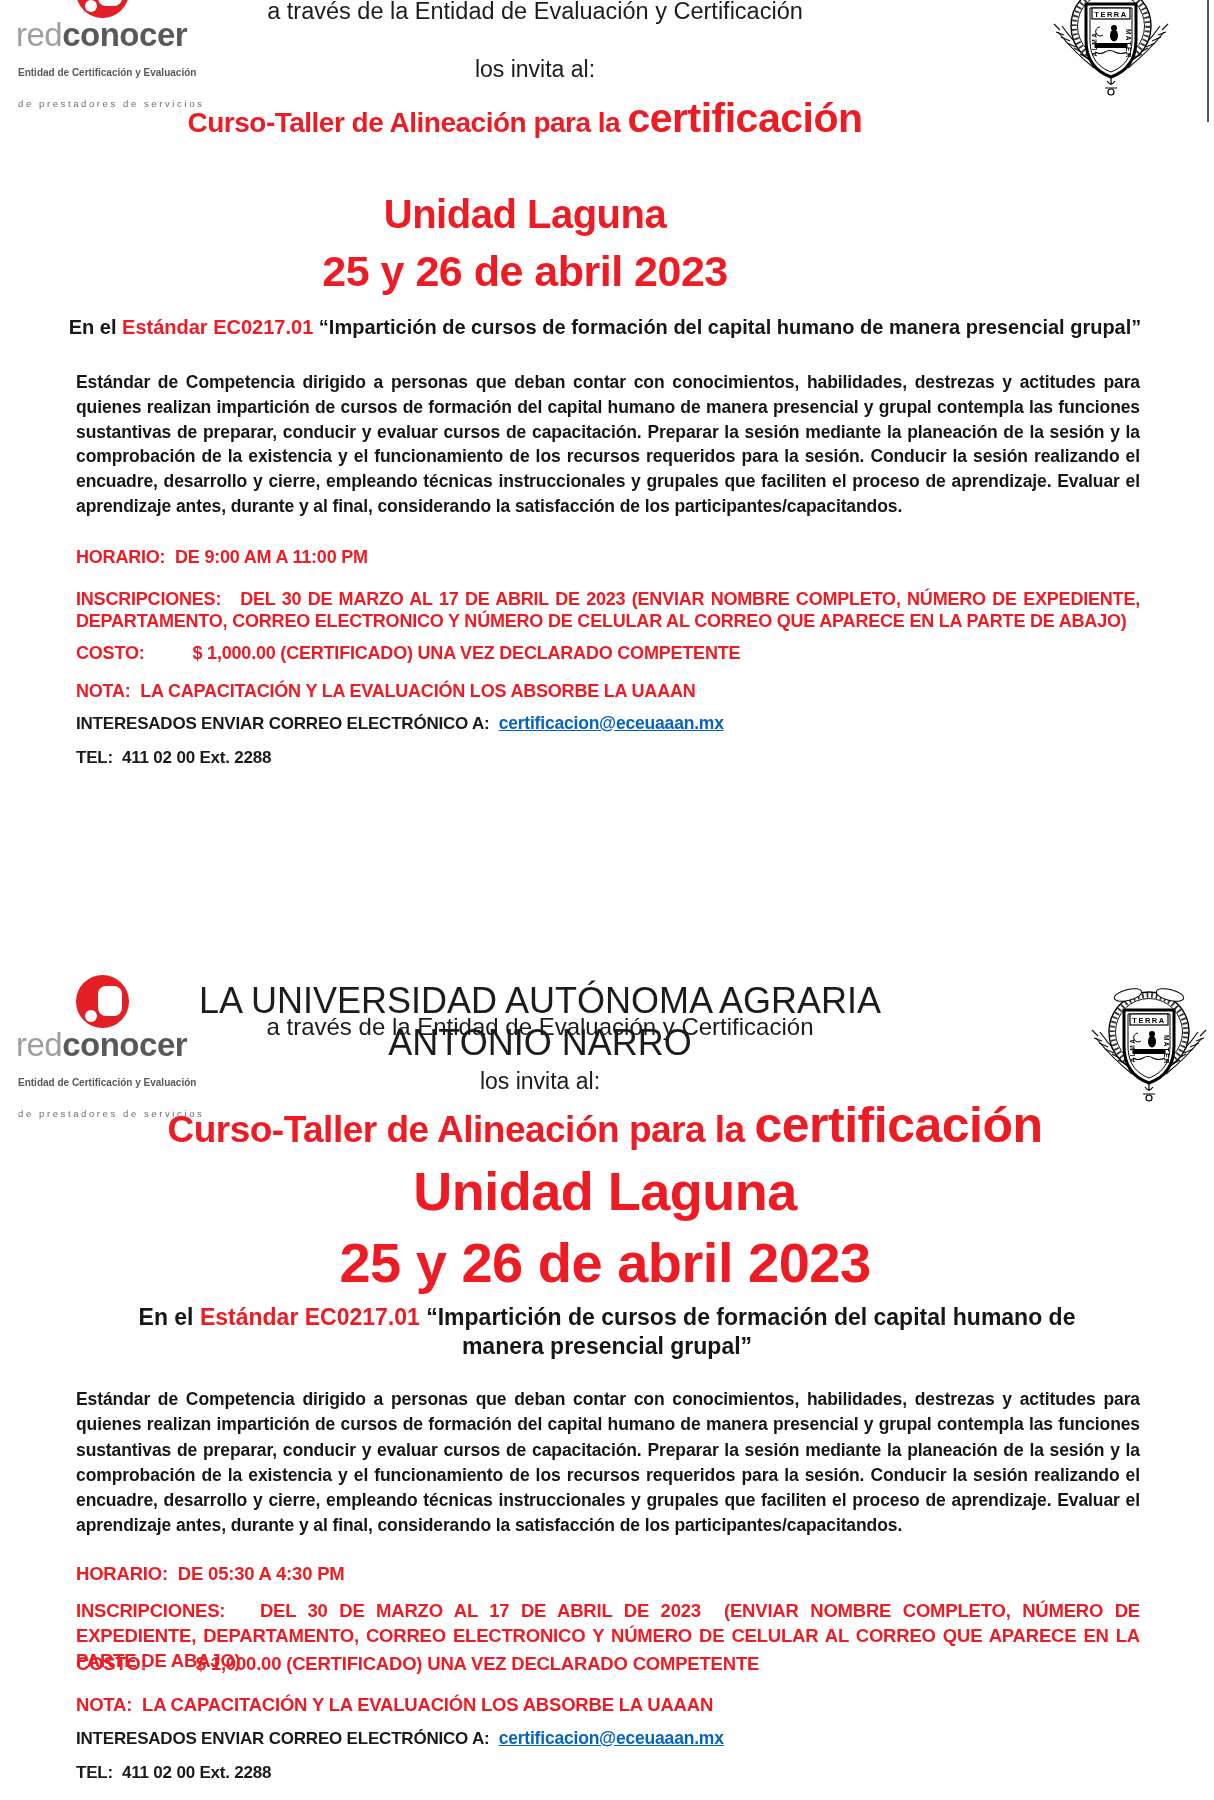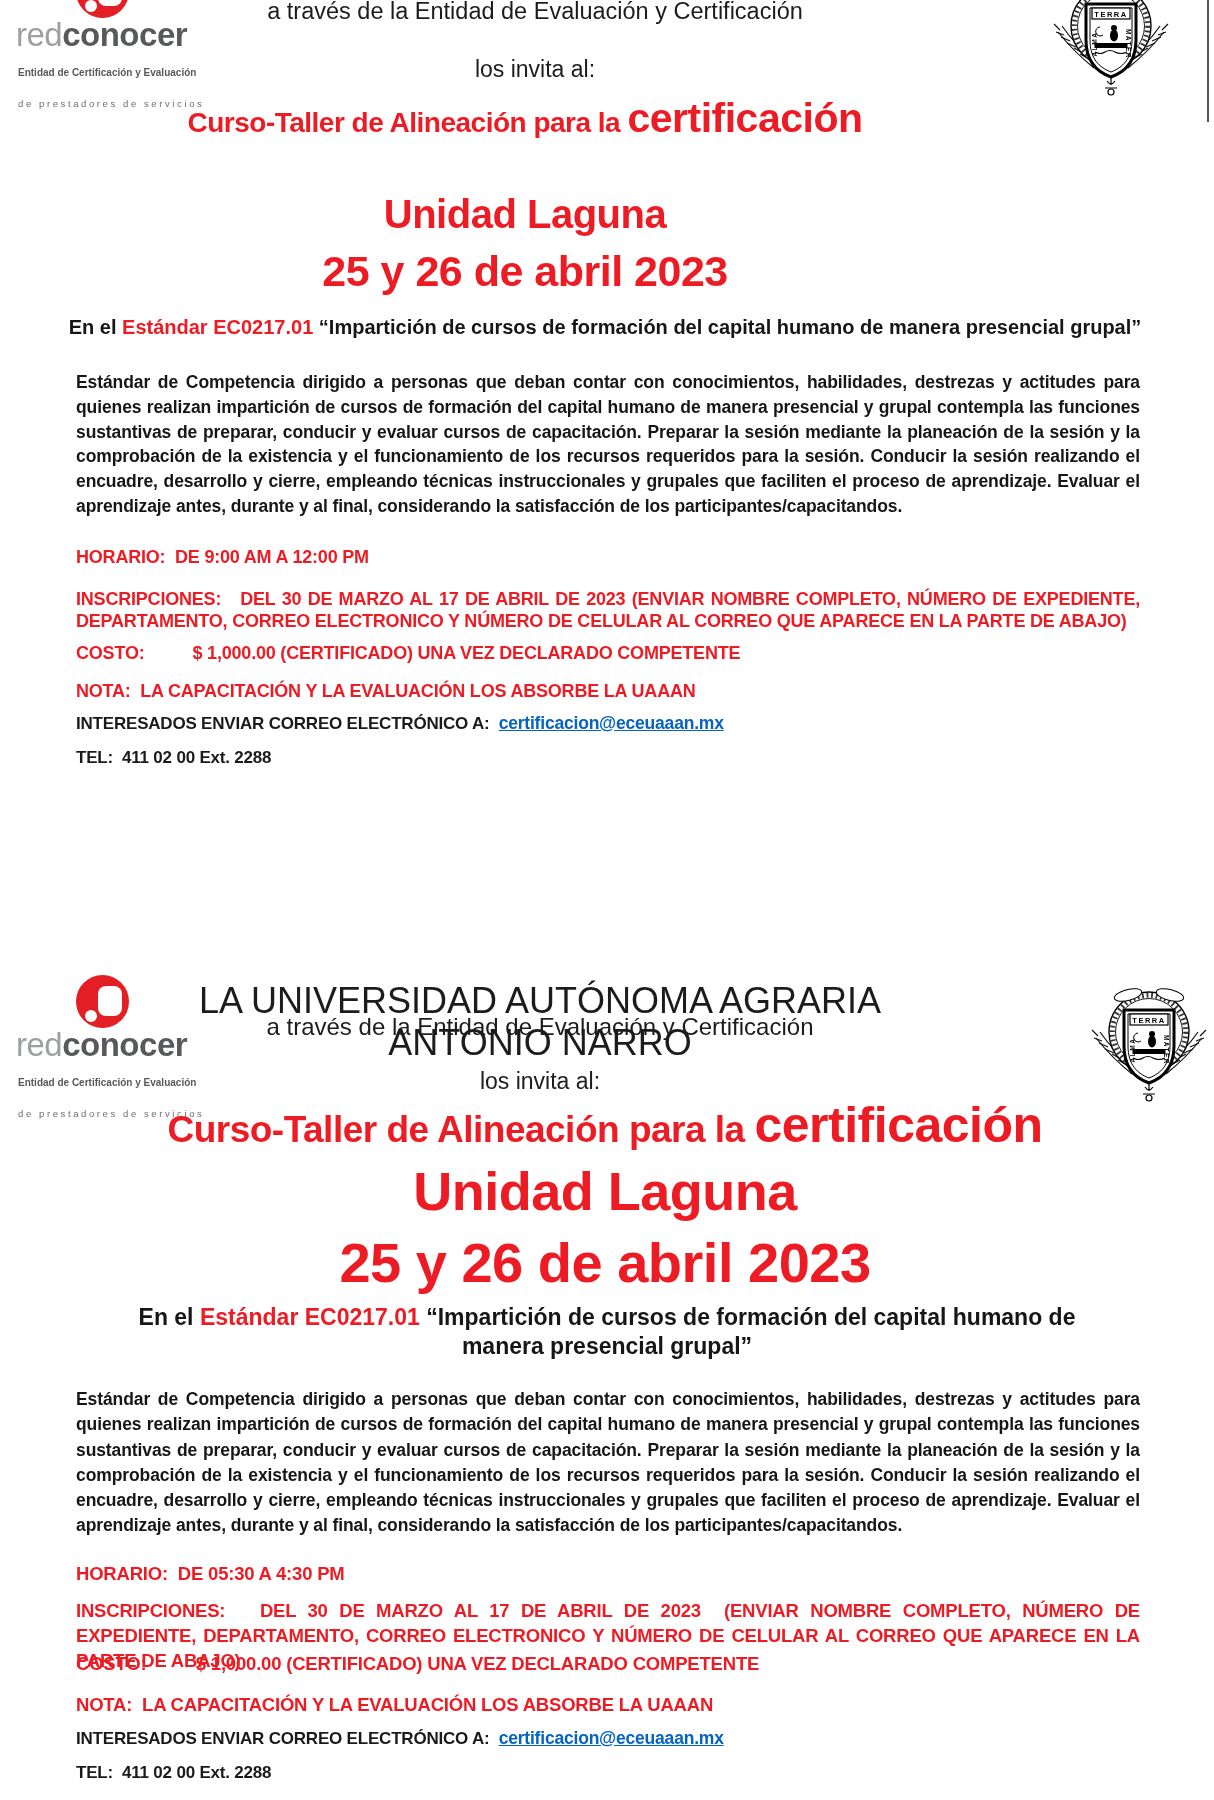--- a/index.html
+++ b/index.html
@@ -77,21 +77,21 @@
   <div class="abs center hdr" style="left:180px;top:56px;width:710px;font-size:23px;">los invita al:</div>
 
   <div class="abs center title-red" style="left:60px;top:96px;width:930px;"><span style="font-size:28px;">Curso-Taller de Alineación para la </span><span style="font-size:41px;">certificación</span></div>
   <div class="abs center title-red" style="left:60px;top:192px;width:930px;font-size:40px;">Unidad Laguna</div>
   <div class="abs center title-red" style="left:60px;top:248px;width:930px;font-size:43px;">25 y 26 de abril 2023</div>
 
   <div class="abs center std" style="left:60px;top:316px;width:1090px;font-size:20px;"><span>En el </span><span class="code">Estándar EC0217.01</span><span> “Impartición de cursos de formación del capital humano de manera presencial grupal”</span></div>
 
   <div class="abs para" style="left:76px;top:370px;width:1064px;line-height:24.8px;">Estándar de Competencia dirigido a personas que deban contar con conocimientos, habilidades, destrezas y actitudes para quienes realizan impartición de cursos de formación del capital humano de manera presencial y grupal contempla las funciones sustantivas de preparar, conducir y evaluar cursos de capacitación. Preparar la sesión mediante la planeación de la sesión y la comprobación de la existencia y el funcionamiento de los recursos requeridos para la sesión. Conducir la sesión realizando el encuadre, desarrollo y cierre, empleando técnicas instruccionales y grupales que faciliten el proceso de aprendizaje. Evaluar el aprendizaje antes, durante y al final, considerando la satisfacción de los participantes/capacitandos.</div>
 
-  <div class="abs info-red" style="left:76px;top:547px;font-size:18px;">HORARIO:  DE 9:00 AM A 12:00 PM</div>
+  <div class="abs info-red" style="left:76px;top:547px;font-size:18px;">HORARIO:  DE 9:00 AM A 11:00 PM</div>
   <div class="abs info-red" style="left:76px;top:588px;width:1064px;font-size:18px;line-height:22px;text-align:justify;">INSCRIPCIONES:   DEL 30 DE MARZO AL 17 DE ABRIL DE 2023 (ENVIAR NOMBRE COMPLETO, NÚMERO DE EXPEDIENTE, DEPARTAMENTO, CORREO ELECTRONICO Y NÚMERO DE CELULAR AL CORREO QUE APARECE EN LA PARTE DE ABAJO)</div>
   <div class="abs info-red" style="left:76px;top:643px;font-size:18px;">COSTO:          $ 1,000.00 (CERTIFICADO) UNA VEZ DECLARADO COMPETENTE</div>
   <div class="abs info-red" style="left:76px;top:681px;font-size:18px;">NOTA:  LA CAPACITACIÓN Y LA EVALUACIÓN LOS ABSORBE LA UAAAN</div>
   <div class="abs info-black" style="left:76px;top:713px;font-size:17px;"><span>INTERESADOS ENVIAR CORREO ELECTRÓNICO A:  </span><a class="email-link" style="font-size:17.5px;">certificacion@eceuaaan.mx</a></div>
   <div class="abs info-black" style="left:76px;top:748px;font-size:17px;">TEL:  411 02 00 Ext. 2288</div>
 
   <div class="abs logo" style="left:16px;top:975px;height:120px;">
     <svg class="abs" style="left:60px;top:0;" width="53" height="53" viewBox="0 0 53 53">
       <circle cx="26.5" cy="26.5" r="26.5" fill="var(--logo-red)"></circle>
       <rect x="22" y="11" width="24" height="30" rx="8" fill="#fff"></rect>

